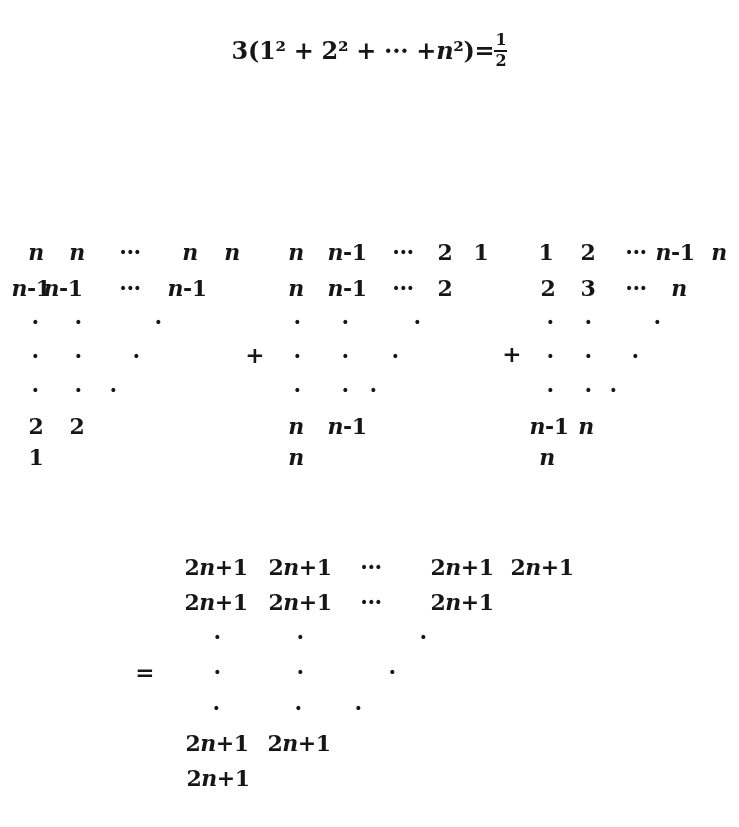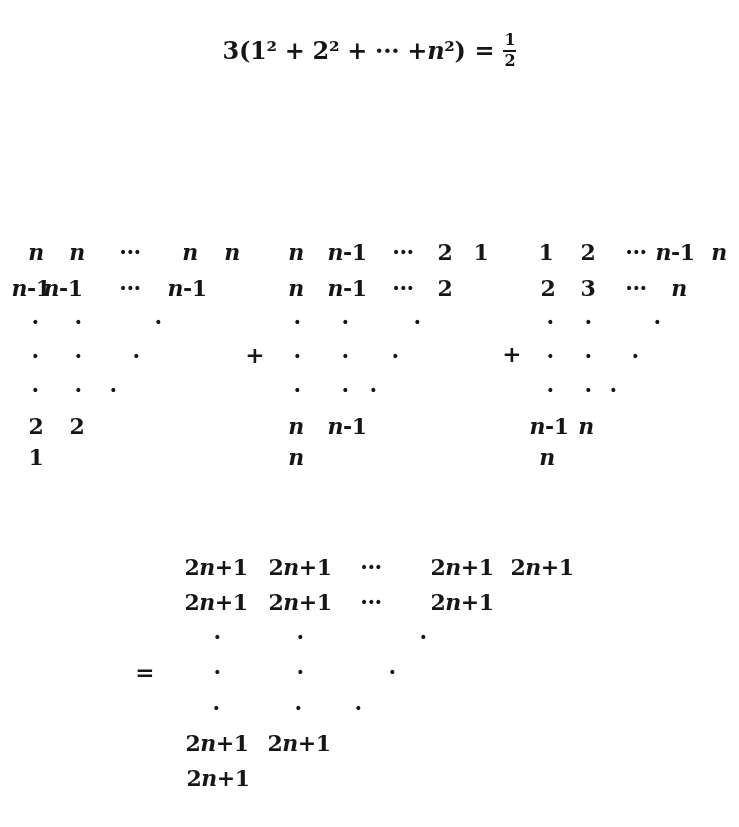--- a/index.html
+++ b/index.html
@@ -14,21 +14,20 @@
     overflow: hidden;
   }
   .formula {
     position: absolute;
     left: 0;
     top: 32px;
     width: 100%;
     display: flex;
     justify-content: center;
     align-items: center;
-    gap: 9px;
     font-size: 24px;
     letter-spacing: -0.3px;
     line-height: 1;
     white-space: nowrap;
   }
   .mathfmt i, .cell i, .op i { font-style: italic; }
   .frac {
     display: inline-flex;
     flex-direction: column;
     align-items: center;

